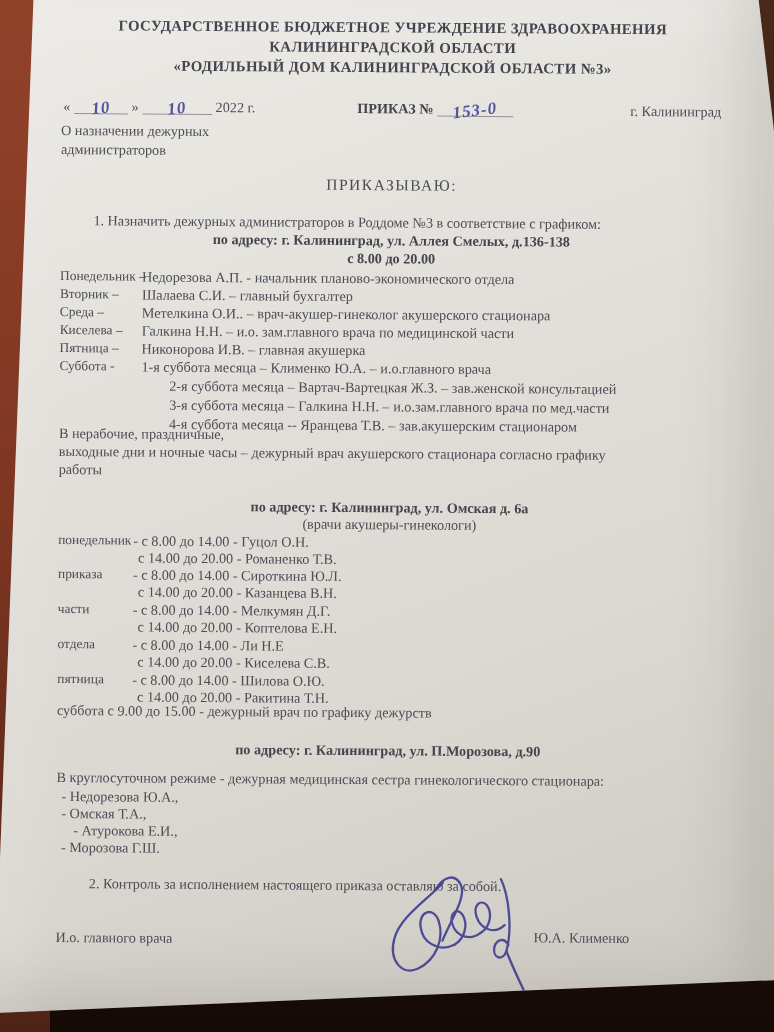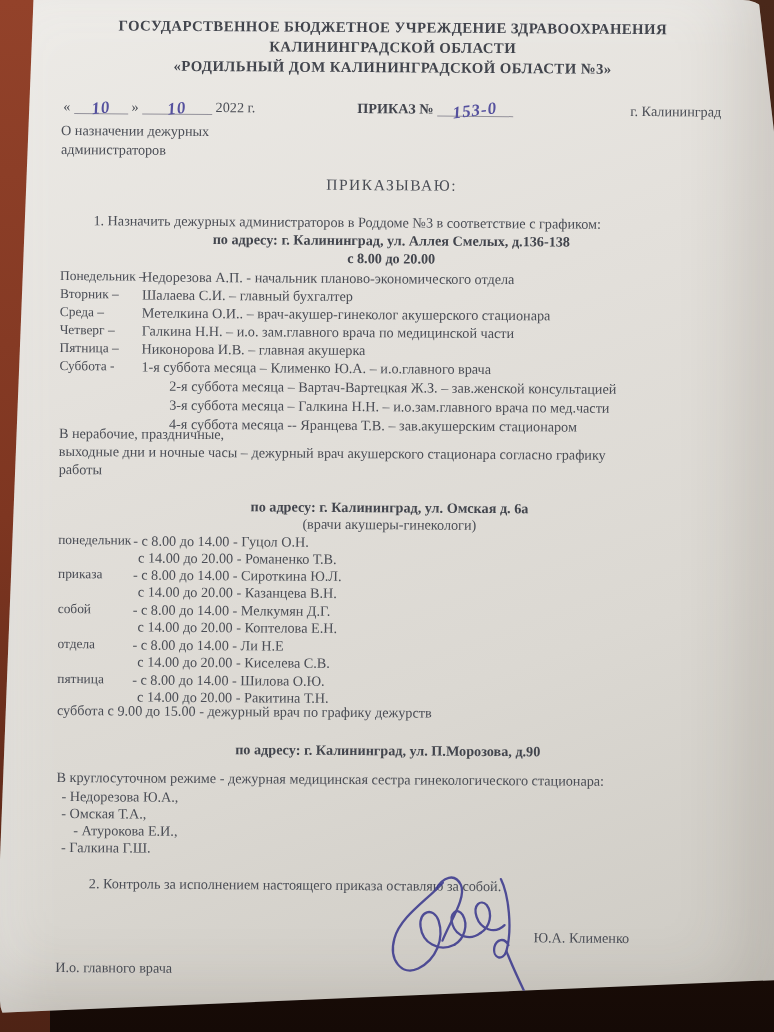--- a/index.html
+++ b/index.html
@@ -9,21 +9,20 @@
     background:
       linear-gradient(180deg,#93422a 0%,#7e3621 50%,#4e2315 100%) 0 0/50px 100% no-repeat,
       linear-gradient(180deg,#4a281a 0%,#31180e 55%,#150a06 100%) 0 0/774px 1032px no-repeat;
   }
   .frame{position:absolute;inset:0;width:774px;height:1032px;}
   .paper{
     position:absolute;inset:0;
     background:linear-gradient(160deg,#edebe7 0%,#e3e0db 35%,#dbd8d2 65%,#ccc9c2 100%);
     clip-path:polygon(34px -14px,757px -14px,775px 140px,783px 690px,777px 980px,-6px 1013px);
     box-shadow:inset -25px -35px 70px rgba(70,60,50,0.18), inset 18px 12px 50px rgba(255,255,255,0.35);
-    border-radius:31px;
   }
   .content{
     position:absolute;left:62px;top:0;width:662px;height:1032px;
     transform:rotate(0.4deg);transform-origin:0 0;
     color:#4a4d55;font-size:14.2px;
   }
   .abs{position:absolute;}
   .ctr{left:0;width:662px;text-align:center;}
   .b{font-weight:bold;color:#42454d;}
   .hdr{font-size:14.8px;letter-spacing:0.4px;}
@@ -82,21 +81,21 @@
         </div>
       <div class="row" style="top:286px">
           <span class="rlab">Вторник –</span>
           <span class="rval">Шалаева С.И. – главный бухгалтер</span>
         </div>
       <div class="row" style="top:304px">
           <span class="rlab">Среда –</span>
           <span class="rval">Метелкина О.И.. – врач-акушер-гинеколог акушерского стационара</span>
         </div>
       <div class="row" style="top:322px">
-          <span class="rlab">Четверг –</span>
+          <span class="rlab">Киселева –</span>
           <span class="rval">Галкина Н.Н. – и.о. зам.главного врача по медицинской части</span>
         </div>
       <div class="row" style="top:340px">
           <span class="rlab">Пятница –</span>
           <span class="rval">Никонорова И.В. – главная акушерка</span>
         </div>
       <div class="row" style="top:358px">
           <span class="rlab">Суббота -</span>
           <span class="rval">1-я суббота месяца – Клименко Ю.А. – и.о.главного врача</span>
         </div>
@@ -125,21 +124,21 @@
           <span class="rval cont">с 14.00 до 20.00 - Романенко Т.В.</span>
         </div>
       <div class="row srow" style="top:566px">
           <span class="rlab">приказа</span>
           <span class="rval">- с 8.00 до 14.00 - Сироткина Ю.Л.</span>
         </div>
       <div class="row srow" style="top:583px">
           <span class="rval cont">с 14.00 до 20.00 - Казанцева В.Н.</span>
         </div>
       <div class="row srow" style="top:601px">
-          <span class="rlab">собой</span>
+          <span class="rlab">части</span>
           <span class="rval">- с 8.00 до 14.00 - Мелкумян Д.Г.</span>
         </div>
       <div class="row srow" style="top:618px">
           <span class="rval cont">с 14.00 до 20.00  - Коптелова Е.Н.</span>
         </div>
       <div class="row srow" style="top:636px">
           <span class="rlab">отдела</span>
           <span class="rval">- с 8.00 до 14.00 - Ли Н.Е</span>
         </div>
       <div class="row srow" style="top:653px">
@@ -152,25 +151,25 @@
       <div class="row srow" style="top:688px">
           <span class="rval cont">с 14.00 до 20.00 - Ракитина Т.Н.</span>
         </div>
       <div class="abs" style="top:702px;left:0">суббота с 9.00 до 15.00  - дежурный  врач по графику дежурств</div>
 
       <div class="abs ctr b" style="top:740px">по адресу: г. Калининград, ул. П.Морозова, д.90</div>
       <div class="abs" style="top:769px;left:0">В круглосуточном режиме - дежурная медицинская сестра гинекологического стационара:</div>
       <div class="abs" style="top:788px;left:5px">- Недорезова Ю.А.,</div>
       <div class="abs" style="top:805px;left:5px">- Омская Т.А.,</div>
       <div class="abs" style="top:822px;left:17px">- Атурокова Е.И.,</div>
-      <div class="abs" style="top:839px;left:5px">- Галкина Г.Ш.</div>
+      <div class="abs" style="top:839px;left:5px">- Морозова Г.Ш.</div>
 
       <div class="abs" style="top:875px;left:33px">2. Контроль за исполнением настоящего приказа оставляю за собой.</div>
 
-      <div class="abs" style="top:959px;left:0">И.о. главного врача</div>
+      <div class="abs" style="top:929px;left:0">И.о. главного врача</div>
       <div class="abs" style="top:926px;left:478px">Ю.А. Клименко</div>
 
       <svg class="sigimg" style="left:325px;top:852px" width="160" height="160" viewBox="0 0 160 160">
         <g fill="none" stroke="#3c3a8e" stroke-width="2.3" stroke-linecap="round" opacity="0.88">
           <path d="M62,28 C46,46 20,62 14,84 C8,106 22,122 38,114 C56,105 64,84 58,66 C53,52 38,56 40,72 C42,88 58,98 74,90"></path>
           <path d="M55,35 C62,22 74,18 80,30 C86,42 70,66 62,86"></path>
           <path d="M74,90 C84,84 88,70 82,60 C77,52 68,58 72,70 C76,82 90,86 100,78"></path>
           <path d="M100,78 C110,72 112,58 106,50 C100,44 92,50 96,62 C100,74 114,80 124,70"></path>
           <path d="M120,24 C128,40 132,74 126,96 C123,106 112,104 114,92 C116,84 124,82 128,90"></path>
           <path d="M126,96 C134,116 144,136 152,152"></path>

